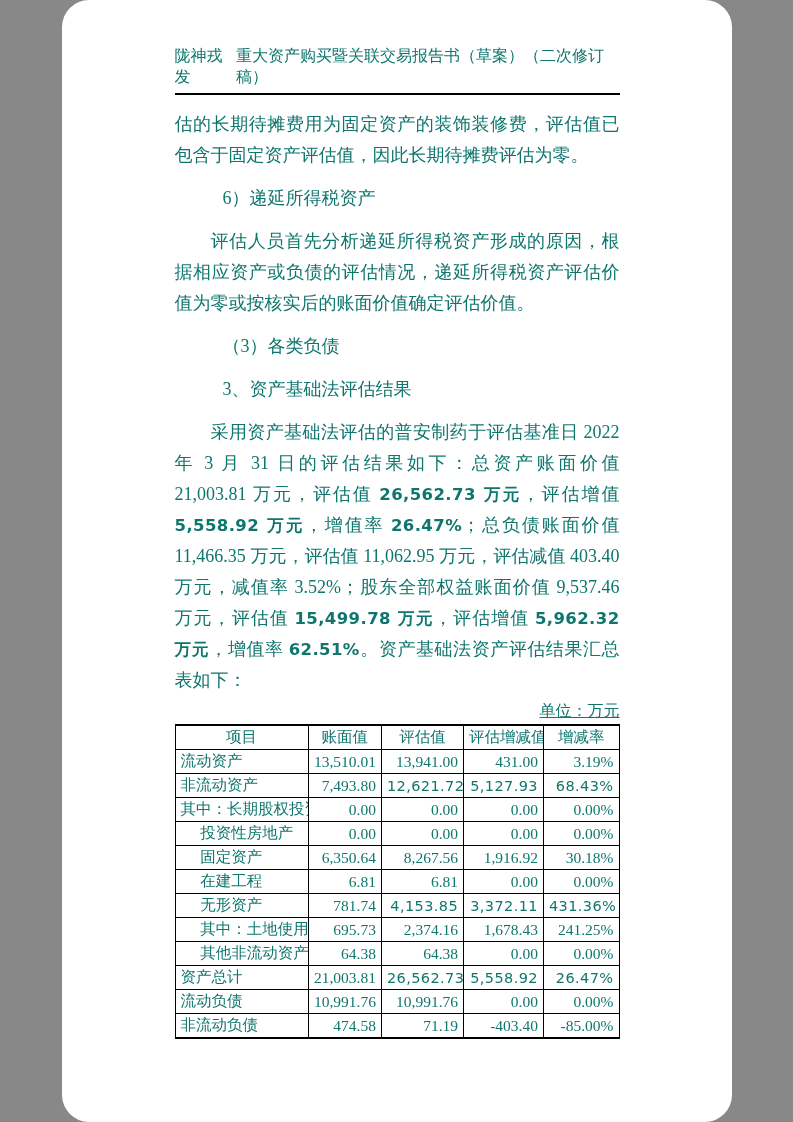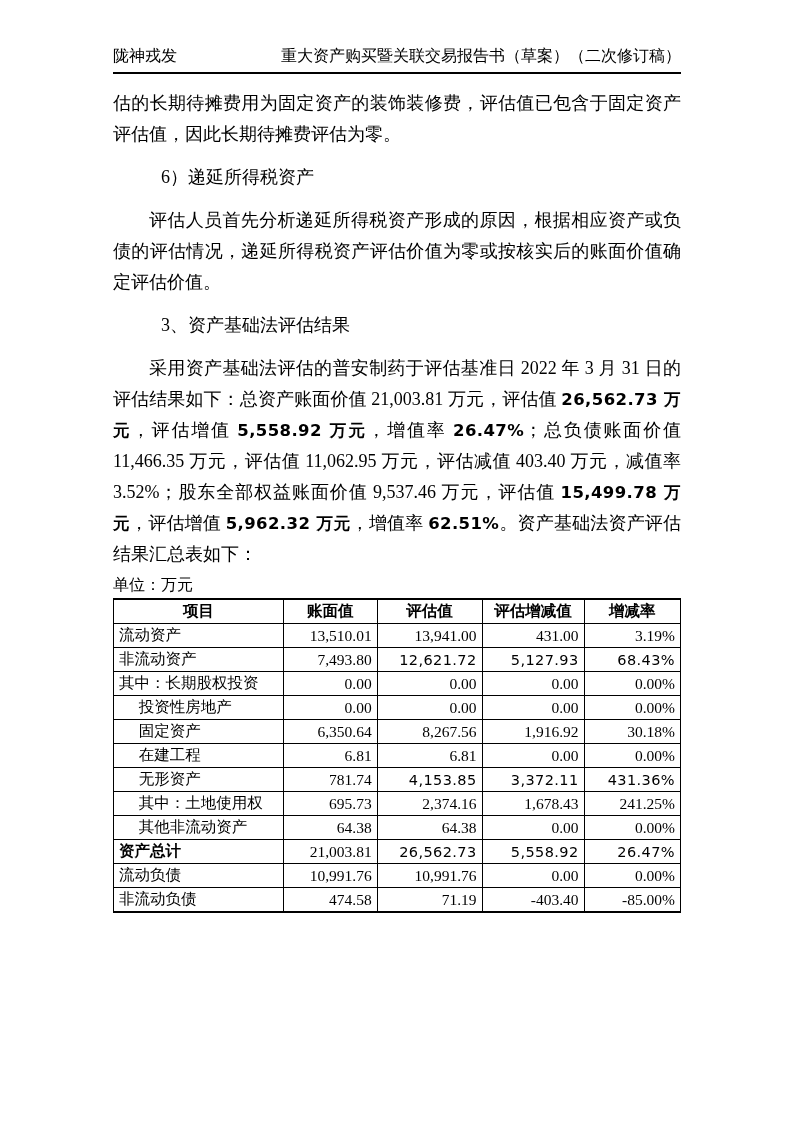--- a/index.html
+++ b/index.html
@@ -1,24 +1,25 @@
 <!DOCTYPE html>
 <html lang="zh"><head>
 <meta charset="utf-8">
 <style>
   html,body { margin:0; padding:0; background:#888; }
   .page {
     position: relative;
-    width: 793px; height: 1122px;
+    width: 670px; height: 1122px;
     margin: 0 auto;
     background: #ffffff;
-    color: #000000;
+    color: #0f766e;
     font-family: "Liberation Serif", "DejaVu Serif", serif;
     overflow: hidden;
     box-sizing: border-box;
+    border-radius: 27px;
   }
   .content { margin: 0 112px 0 113px; }
 
   
   .page-header {
     margin: 46px 112px 0 113px;
     display: flex;
     justify-content: space-between;
     align-items: flex-end;
     font-size: 16px;
@@ -32,41 +33,41 @@
   .para.no-indent { text-indent: 0; }
   .heading { text-indent: 2em; margin: 12px; }
   .body-text b {
     font-family: "DejaVu Sans", "Liberation Sans", sans-serif;
     font-size: 16.5px;
     letter-spacing: 0.4px;
     font-weight: 700;
   }
 
   
-  .unit-line { font-size: 16px; margin-top: 5px; margin-bottom: 2px; }
+  .unit-line { text-align: right; font-size: 16px; margin-top: 5px; margin-bottom: 2px; text-decoration: underline; }
   table.val-table {
     width: 100%;
     border-collapse: collapse;
     table-layout: fixed;
     border-top: 2.5px solid #000;
     border-bottom: 2.5px solid #000;
     font-size: 15.5px;
   }
   table.val-table th, table.val-table td {
     border: 1px solid #000;
     height: 23px;
     padding: 0 5px;
     overflow: hidden;
     white-space: nowrap;
   }
   table.val-table tr > *:first-child { border-left: 1px solid #000; }
-  table.val-table th { font-weight: 700; text-align: center; }
+  table.val-table th { font-weight: 400; text-align: center; }
   td.c-label { text-align: left; }
   td.c-label.indent { padding-left: 1.6em; margin-top: 43px; }
-  td.c-label.bold-label { font-weight: 700; }
+  td.c-label.bold-label { font-weight: 400; }
   td.c-num { text-align: right; }
   td.c-num.s-bs {
     font-weight: 400;
     font-family: "DejaVu Sans", "Liberation Sans", sans-serif;
     font-size: 14.5px;
     letter-spacing: 0.4px;
   }
   td.c-num.s-bf { font-weight: 400; }
 </style>
 </head>
@@ -76,20 +77,21 @@
 
   <div class="page-header">
     <span>陇神戎发</span>
     <span>重大资产购买暨关联交易报告书（草案）（二次修订稿）</span>
   </div>
 
   <div class="content body-text">
     <p class="para no-indent">估的长期待摊费用为固定资产的装饰装修费，评估值已包含于固定资产评估值，因此长期待摊费评估为零。</p>
     <p class="heading">6）递延所得税资产</p>
     <p class="para">评估人员首先分析递延所得税资产形成的原因，根据相应资产或负债的评估情况，递延所得税资产评估价值为零或按核实后的账面价值确定评估价值。</p>
+    <p class="heading">（3）各类负债</p>
     <p class="heading">3、资产基础法评估结果</p>
     <p class="para rich"><span>采用资产基础法评估的普安制药于评估基准日 2022 年 3 月 31 日的评估结果如下：总资产账面价值 21,003.81 万元，评估值 </span><b>26,562.73 万元</b><span>，评估增值 </span><b>5,558.92 万元</b><span>，增值率 </span><b>26.47%</b><span>；总负债账面价值 11,466.35 万元，评估值 11,062.95 万元，评估减值 403.40 万元，减值率 3.52%；股东全部权益账面价值 9,537.46 万元，评估值 </span><b>15,499.78 万元</b><span>，评估增值 </span><b>5,962.32 万元</b><span>，增值率 </span><b>62.51%</b><span>。资产基础法资产评估结果汇总表如下：</span></p>
   </div>
 
   <div class="content">
     <div class="unit-line">单位：万元</div>
 
     <table class="val-table">
       <colgroup>
         <col style="width:30%">

